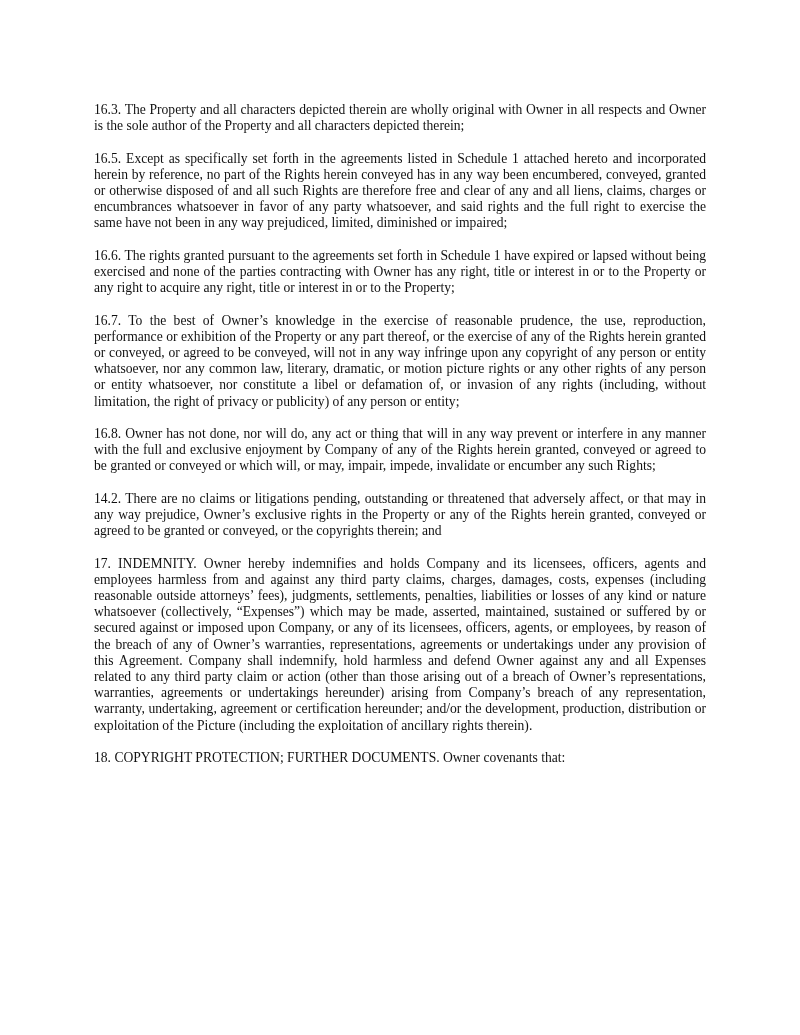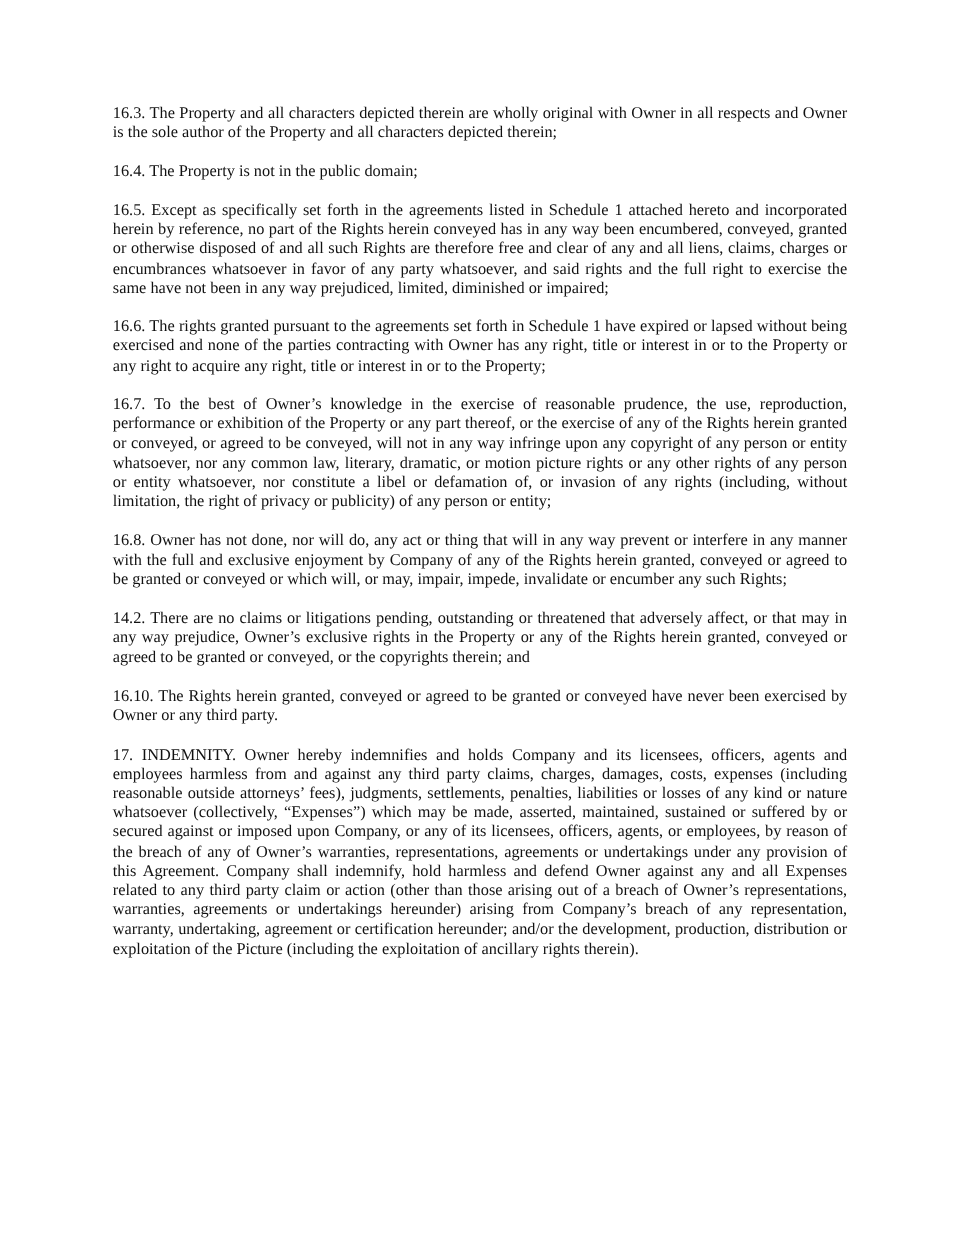--- a/index.html
+++ b/index.html
@@ -17,41 +17,40 @@
       position: absolute;
       left: 0;
       top: 0;
       width: 800px;
       height: 1035px;
       background: #ffffff;
     }
     .content {
       position: absolute;
       left: 94px;
-      top: 86px;
+      top: 102px;
       width: 612px;
       font-family: "Liberation Serif", "DejaVu Serif", serif;
       font-size: 13.6px;
       line-height: 16.2px;
       color: #111111;
     }
     .para {
       margin: 0 0 16.2px 0;
       text-align: justify;
       text-justify: inter-word;
     }
   </style>
 </head>
 <body>
 
 <div class="page">
   <div class="content">
     <p class="para">16.3. The Property and all characters depicted therein are wholly original with Owner in all respects and Owner is the sole author of the Property and all characters depicted therein;</p>
-    <p class="para">16.4.  The Property is not in the public domain;</p>
     <p class="para">16.5.  Except as specifically set forth in the agreements listed in Schedule 1 attached hereto and incorporated herein by reference, no part of the Rights herein conveyed has in any way been encumbered, conveyed, granted or otherwise disposed of and all such Rights are therefore free and clear of any and all liens, claims, charges or encumbrances whatsoever in favor of any party whatsoever, and said rights and the full right to exercise the same have not been in any way prejudiced, limited, diminished or impaired;</p>
     <p class="para">16.6. The rights granted pursuant to the agreements set forth in Schedule 1 have expired or lapsed without being exercised and none of the parties contracting with Owner has any right, title or interest in or to the Property or any right to acquire any right, title or interest in or to the Property;</p>
     <p class="para">16.7. To the best of Owner’s knowledge in the exercise of reasonable prudence, the use, reproduction, performance or exhibition of the Property or any part thereof, or the exercise of any of the Rights herein granted or conveyed, or agreed to be conveyed, will not in any way infringe upon any copyright of any person or entity whatsoever, nor any common law, literary, dramatic, or motion picture rights or any other rights of any person or entity whatsoever, nor constitute a libel or defamation of, or invasion of any rights (including, without limitation, the right of privacy or publicity) of any person or entity;</p>
     <p class="para">16.8. Owner has not done, nor will do, any act or thing that will in any way prevent or interfere in any manner with the full and exclusive enjoyment by Company of any of the Rights herein granted, conveyed or agreed to be granted or conveyed or which will, or may, impair, impede, invalidate or encumber any such Rights;</p>
     <p class="para">14.2. There are no claims or litigations pending, outstanding or threatened that adversely affect, or that may in any way prejudice, Owner’s exclusive rights in the Property or any of the Rights herein granted, conveyed or agreed to be granted or conveyed, or the copyrights therein; and</p>
-    <p class="para">16.10. The Rights herein granted, conveyed or agreed to be granted or conveyed have never been exercised by Owner or any third party.</p>
     <p class="para">17. INDEMNITY. Owner hereby indemnifies and holds Company and its licensees, officers, agents and employees harmless from and against any third party claims, charges, damages, costs, expenses (including reasonable outside attorneys’ fees), judgments, settlements, penalties, liabilities or losses of any kind or nature whatsoever (collectively, “Expenses”) which may be made, asserted, maintained, sustained or suffered by or secured against or imposed upon Company, or any of its licensees, officers, agents, or employees, by reason of the breach of any of Owner’s warranties, representations, agreements or undertakings under any provision of this Agreement. Company shall indemnify, hold harmless and defend Owner against any and all Expenses related to any third party claim or action (other than those arising out of a breach of Owner’s representations, warranties, agreements or undertakings hereunder) arising from Company’s breach of any representation, warranty, undertaking, agreement or certification hereunder; and/or the development, production, distribution or exploitation of the Picture (including the exploitation of ancillary rights therein).</p>
+    <p class="para">18. COPYRIGHT PROTECTION; FURTHER DOCUMENTS. Owner covenants that:</p>
   </div>
 </div>
 
 </body></html>

